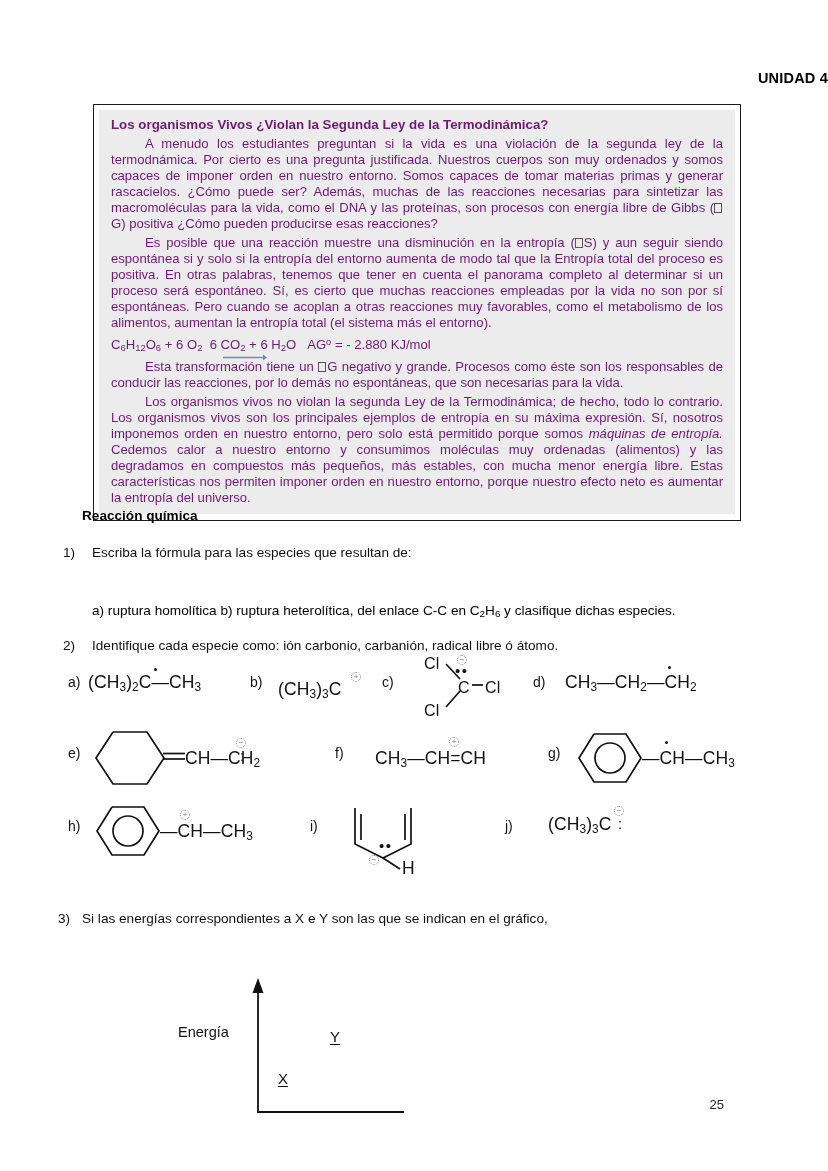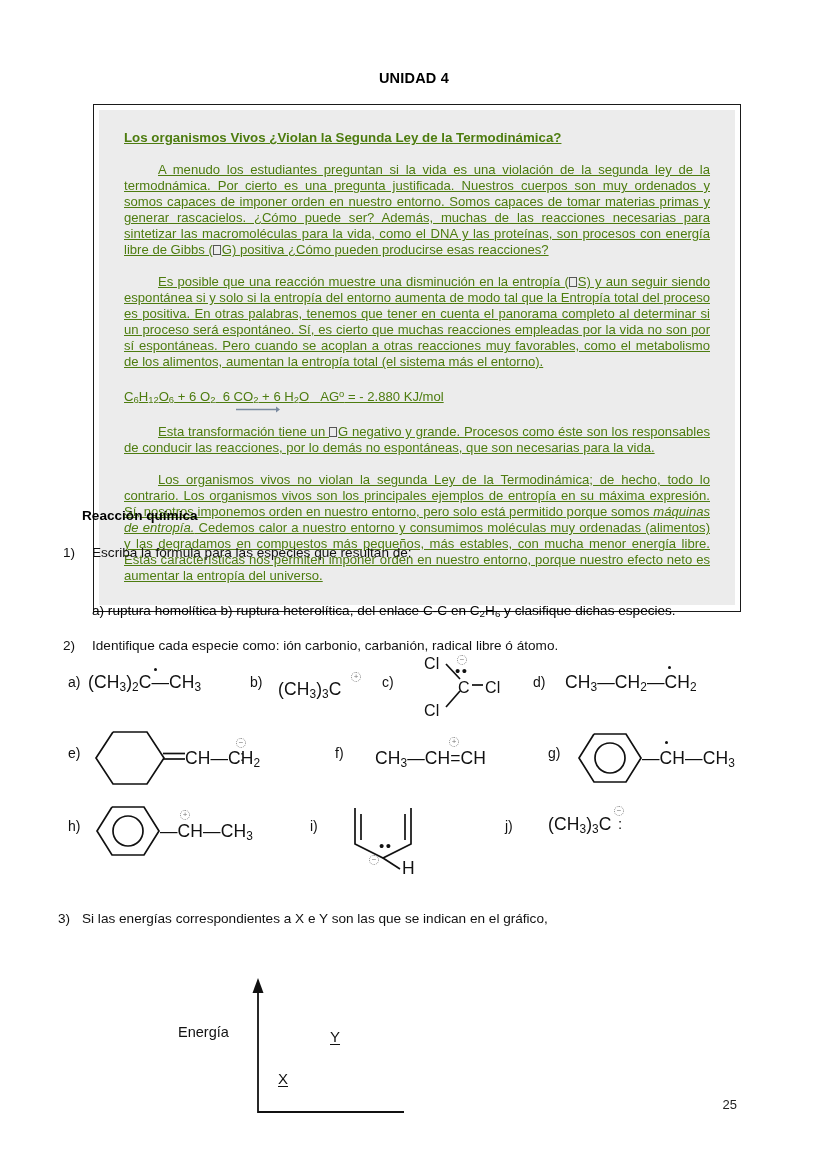--- a/index.html
+++ b/index.html
@@ -23,21 +23,21 @@
     height: 1171px;
     background: #ffffff;
   }
 
   
   .unit-title {
     position: absolute;
     top: 70px;
     left: 0;
     width: 828px;
-    text-align: center;
+    text-align: right;
     font-size: 14.5px;
     font-weight: bold;
     letter-spacing: 0.2px;
   }
 
   
   .reading-box {
     position: absolute;
     left: 93px;
     top: 104px;
@@ -45,27 +45,26 @@
     border: 1.6px solid #1a1a1a;
     box-sizing: border-box;
     background: #ffffff;
     padding: 5px 5px 6px 5px;
   }
   .reading-inner {
     background: #ececec;
     padding: 4px 9px 5px 9px;
   }
   .reading-box p {
-    margin: 16px;
+    margin: 3px;
     font-size: 13.1px;
     line-height: 16.0px;
     text-align: justify;
     text-justify: inter-word;
-    color: #4d7c0f;
-    text-decoration: underline;
+    color: #701a75;
   }
   .reading-title {
     font-weight: bold;
     font-size: 13.3px !important;
     margin-bottom: 1px !important;
     text-align: left !important;
   }
   .indent { text-indent: 34px; }
   .noind { text-indent: 0; }
   .ital { font-style: italic; }
@@ -193,21 +192,21 @@
     color: #111;
     text-decoration: underline;
     text-underline-offset: 2px;
   }
   .lvl-y { left: 330px; top: 1028px; }
   .lvl-x { left: 278px; top: 1070px; }
 
   
   .page-num {
     position: absolute;
-    right: 91px;
+    right: 104px;
     top: 1097px;
     font-size: 13px;
     color: #222;
   }
 </style>
 </head>
 <body>
 
 <div class="page">
 

